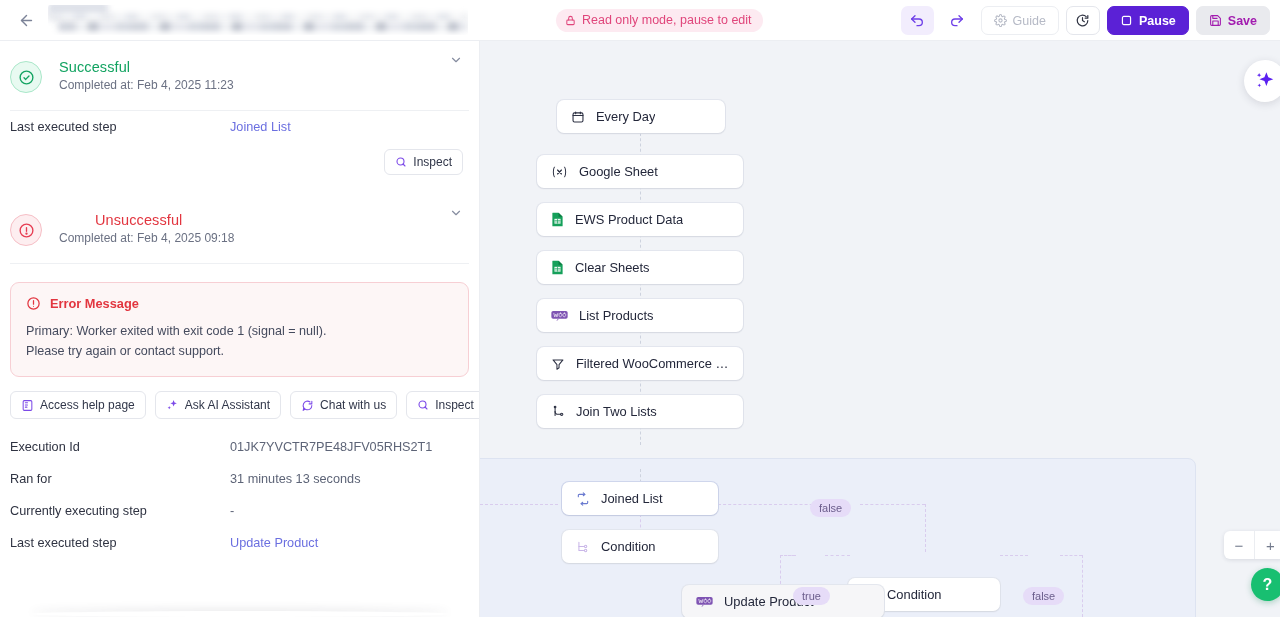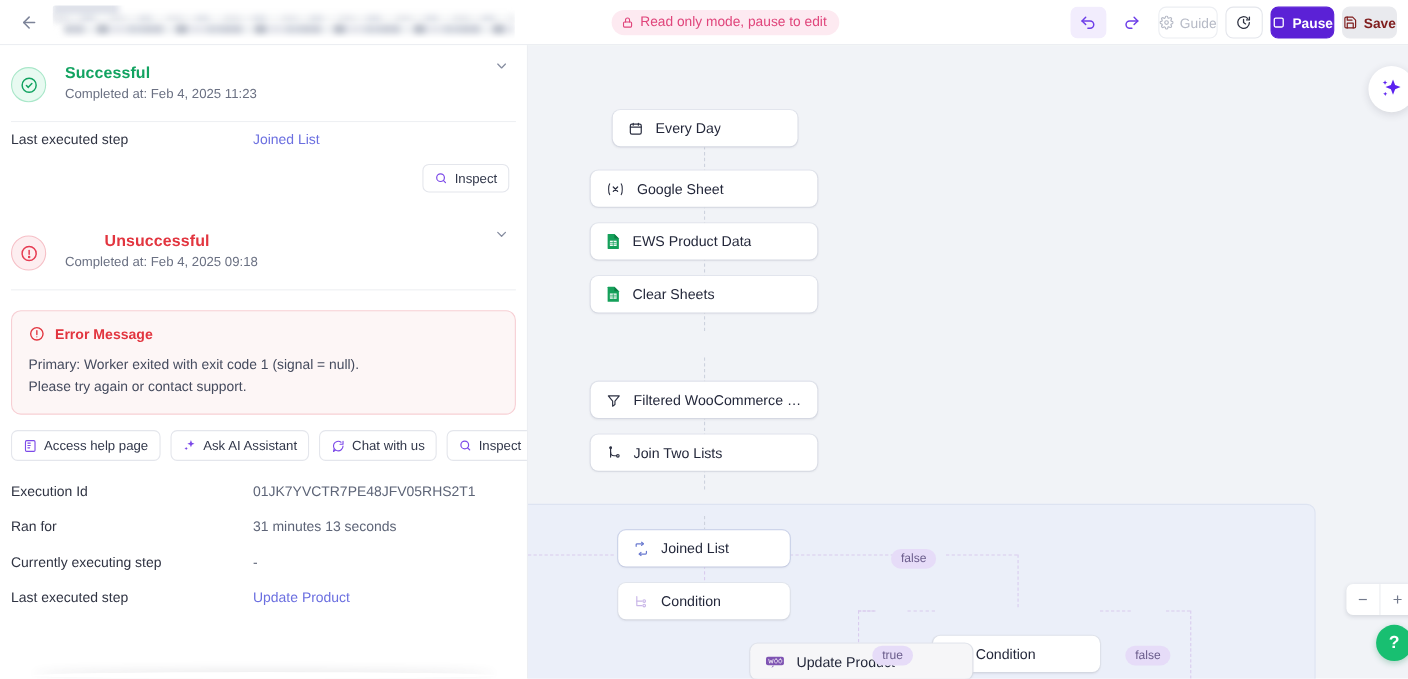--- a/index.html
+++ b/index.html
@@ -50,46 +50,46 @@
   .icon-btn {
     width: 33px; height: 29px; border-radius: 7px;
     display: flex; align-items: center; justify-content: center;
     cursor: pointer; border: 1px solid transparent; background: transparent;
     color: #6d3ee8;
   }
   .icon-btn.active-bg { background: #f2edfd; }
   .icon-btn.boxed { border: 1px solid #e4e6ec; background:#fff; color:#2f3342; width: 34px; }
   .pill-btn {
     height: 29px; border-radius: 7px; border: 1px solid #e4e6ec; background:#fff;
-    display: flex; align-items: center; gap: 6px; padding: 0 0;
+    display: flex; align-items: center; gap: 6px; padding: 0 12px;
     font-size: 12.5px; color: #2f3342; cursor: pointer; white-space: nowrap;
   }
   .pill-btn.disabled { color: #b6bac6; border-color:#eceef2; cursor: default; background:#fff; }
   .pill-btn.primary {
     background: #5b21d6; border-color:#5b21d6; color:#fff; font-weight: 600;
   }
   .pill-btn.ghost-disabled {
-    background: #e9eaee; border-color:#e9eaee; color:#7f1d1d; cursor: default; font-weight:600;
+    background: #e9eaee; border-color:#e9eaee; color:#a21caf; cursor: default; font-weight:600;
   }
 
   
   .left-panel {
     position: absolute; left: 0; top: 41px; width: 480px; height: 576px;
     background: #ffffff; border-right: 1px solid #eceef2; overflow: hidden; z-index: 20;
   }
   .status-row { display: flex; align-items: flex-start; padding: 18px 16px 0 10px; position: relative; }
   .status-ring {
     width: 32px; height: 32px; border-radius: 50%;
     display: flex; align-items: center; justify-content: center; flex: 0 0 32px;
     margin-top: 2px;
   }
   .status-ring.ok { background:#e8faf1; border: 1px solid #a9e7c9; color:#12a361; }
   .status-ring.bad { background:#fdeef0; border: 1px solid #f6bfc6; color:#e63c52; }
   .status-texts { margin-left: 17px; }
-  .status-title { font-size: 14.5px; font-weight: 700; letter-spacing: .1px; }
+  .status-title { font-size: 14.5px; font-weight: 400; letter-spacing: .1px; }
   .status-title.ok { color: #12a361; }
   .status-title.bad { color: #e2353f; margin-left: 36px; }
   .status-sub { font-size: 12px; color: #6b7183; margin-top: 3px; }
   .chevron { position: absolute; right: 16px; top: 12px; color:#868da0; cursor: pointer; }
 
   .divider { height: 1px; background: #eef0f3; margin: 17px 10px 0 10px; }
 
   .kv-row { display: flex; align-items: center; padding: 9px 10px; font-size: 12.7px; }
   .kv-key { width: 220px; color: #2f3342; }
   .kv-val { color: #5d6477; }
@@ -464,20 +464,30 @@
         <svg width="13" height="15" viewBox="0 0 18 22">
             <path d="M2 1h8.5L16.5 7v13.5a.5.5 0 0 1-.5.5H2a.5.5 0 0 1-.5-.5V1.5A.5.5 0 0 1 2 1z" fill="#15a05a"></path>
             <path d="M10.5 1L16.5 7h-6z" fill="#0c7c43"></path>
             <rect x="4.5" y="10" width="9" height="7" fill="#fff"></rect>
             <path d="M4.5 12.3h9M4.5 14.6h9M9 10v7" stroke="#15a05a" stroke-width="1"></path>
           </svg>
       </span>
       <span class="nlabel">Clear Sheets</span>
     </div>
 
+    <div class="node" style="left:57px; top:258px; width:206px;">
+      <span>
+        <svg width="17" height="12" viewBox="0 0 24 16">
+            <rect x="0.5" y="1" width="23" height="11" rx="2.5" fill="#7f54b3"></rect>
+            <path d="M9 12.5l-1.5 3 3.5-3z" fill="#7f54b3"></path>
+            <path d="M4 4.3l1.3 5 1.6-4 1.5 4 1.3-5M13.5 4c-1.6 0-2.2 1.3-2.2 2.6 0 1.2.5 2.5 1.9 2.5 1.5 0 2.1-1.4 2.1-2.7 0-1.2-.5-2.4-1.8-2.4zM19 4c-1.6 0-2.2 1.3-2.2 2.6 0 1.2.5 2.5 1.9 2.5 1.5 0 2.1-1.4 2.1-2.7 0-1.2-.5-2.4-1.8-2.4z" stroke="#fff" stroke-width=".9" fill="none" stroke-linecap="round" stroke-linejoin="round"></path>
+          </svg>
+      </span>
+      <span class="nlabel">List Products</span>
+    </div>
 
     <div class="node" style="left:57px; top:306px; width:206px;">
       <span>
         <svg width="14" height="14" viewBox="0 0 24 24" fill="none" stroke="#2c3042" stroke-width="1.8" stroke-linecap="round" stroke-linejoin="round">
             <path d="M3.5 5h17l-6.7 8v5.5L10.2 21V13z"></path>
           </svg>
       </span>
       <span class="nlabel">Filtered WooCommerce Produc...</span>
     </div>
 

